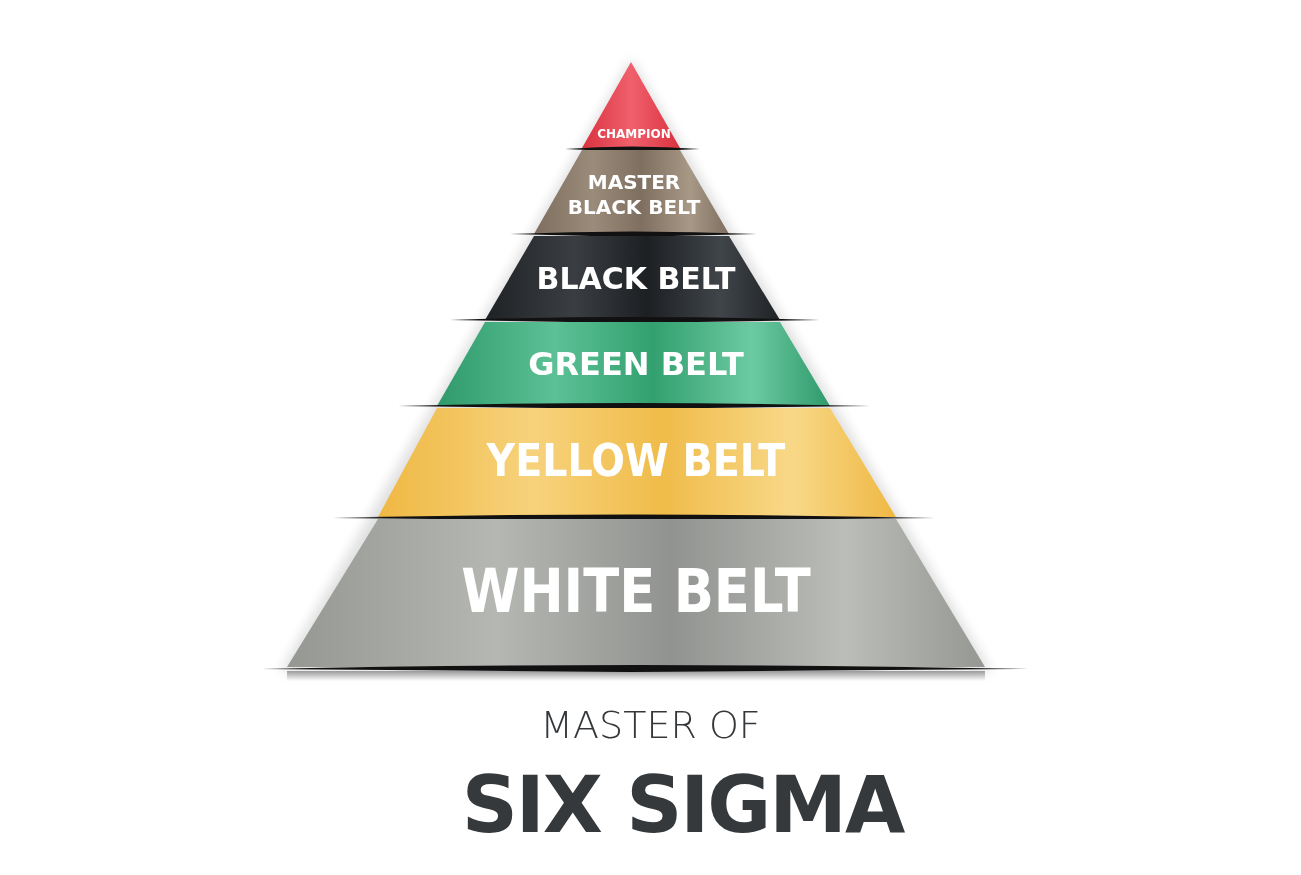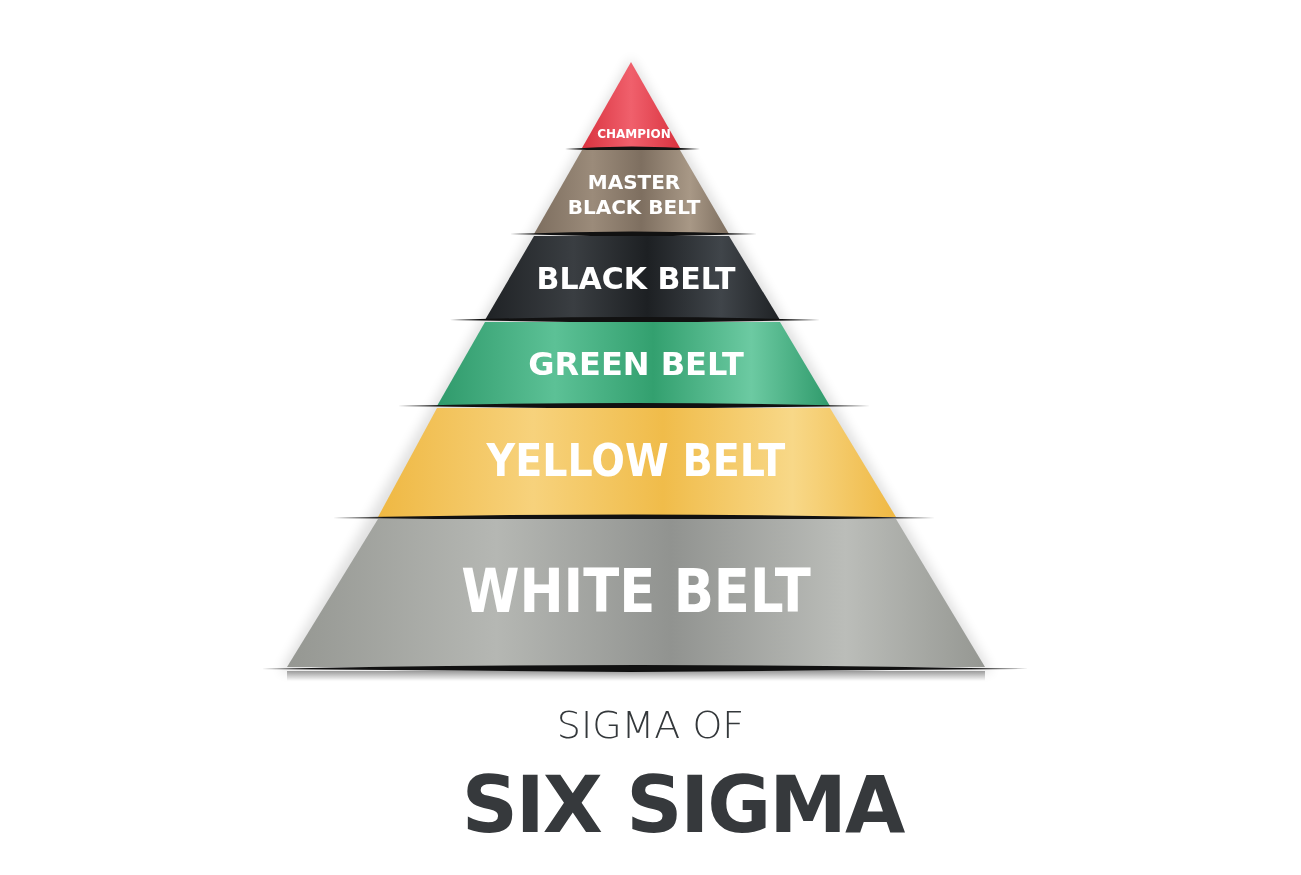--- a/index.html
+++ b/index.html
@@ -99,14 +99,14 @@
   <path d="M333,518 Q631,511 935,518 L631,521 Z" fill="#111"></path>
 
   <g>
     <polygon points="378,519 896,519 985,667 287,667" fill="url(#gGray)"></polygon>
     <text class="tier-label" x="636" y="612" font-size="60" transform="translate(636,0) scale(0.88,1) translate(-636,0)">WHITE BELT</text>
   </g>
   <path d="M262,669 Q631,661 1028,669 L631,672 Z" fill="#111"></path>
   <rect x="287" y="671" width="698" height="10" fill="url(#gShadow)"></rect>
 </svg>
 
-<div id="title-small">SIGMA OF</div>
+<div id="title-small">MASTER OF</div>
 <div id="title-big">SIX SIGMA</div>
 
 </body></html>

